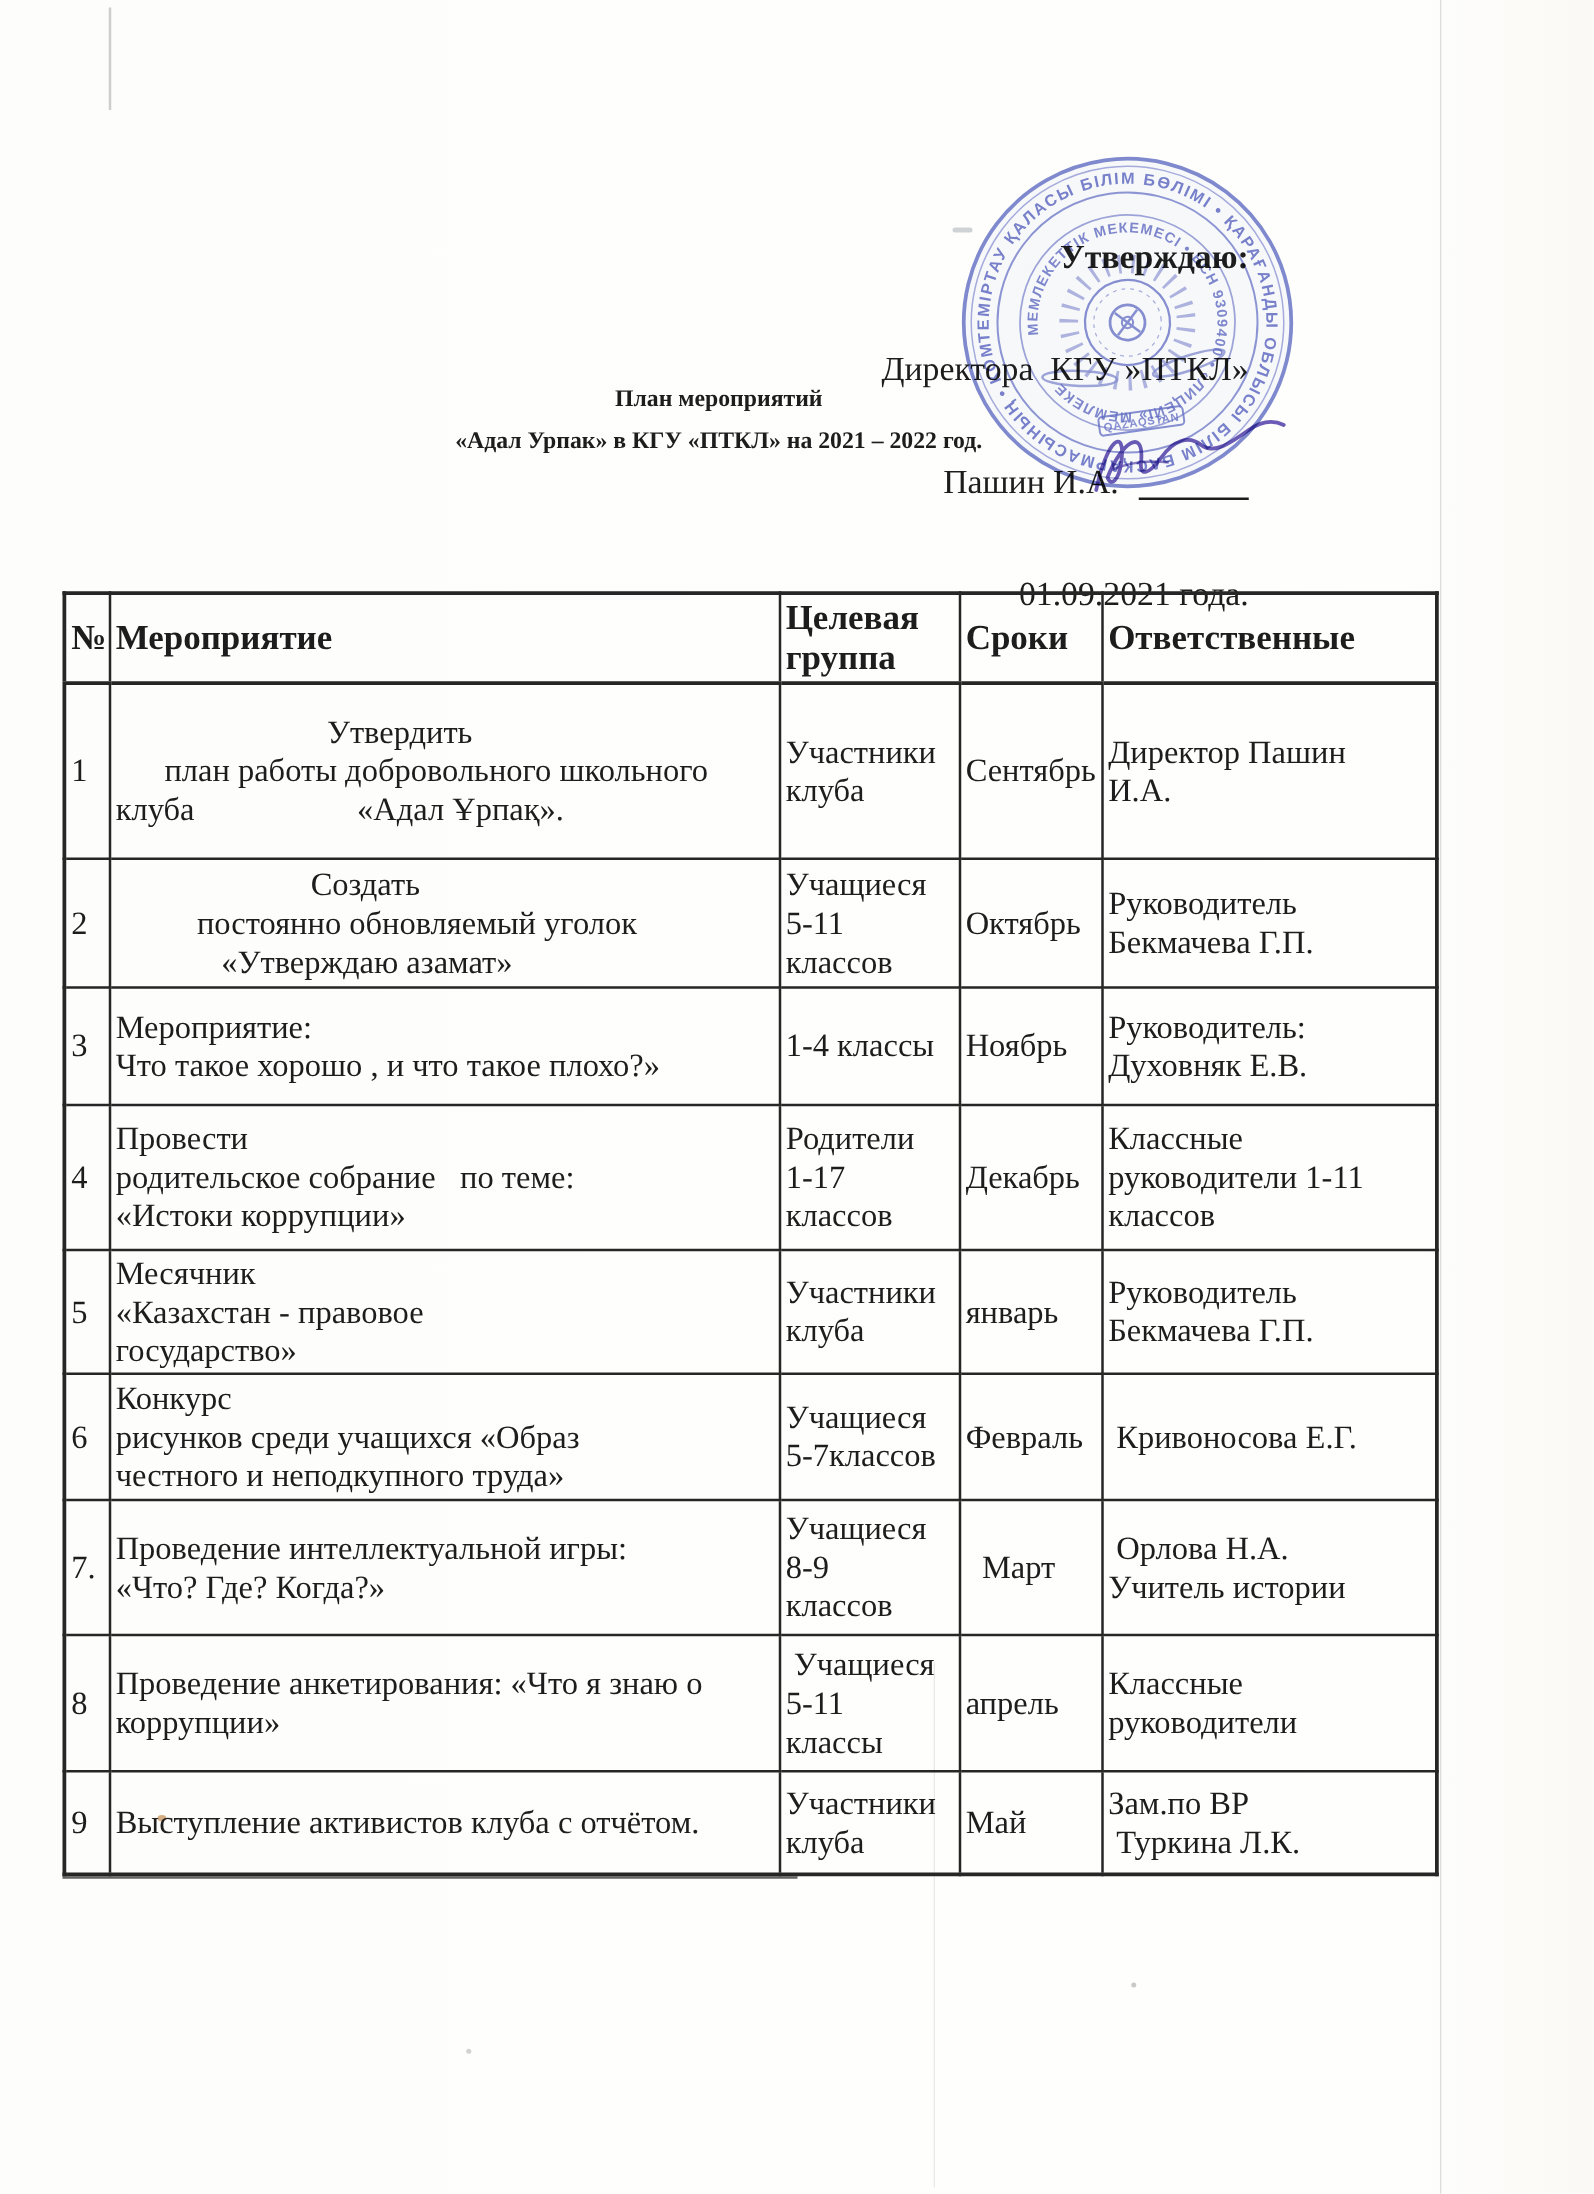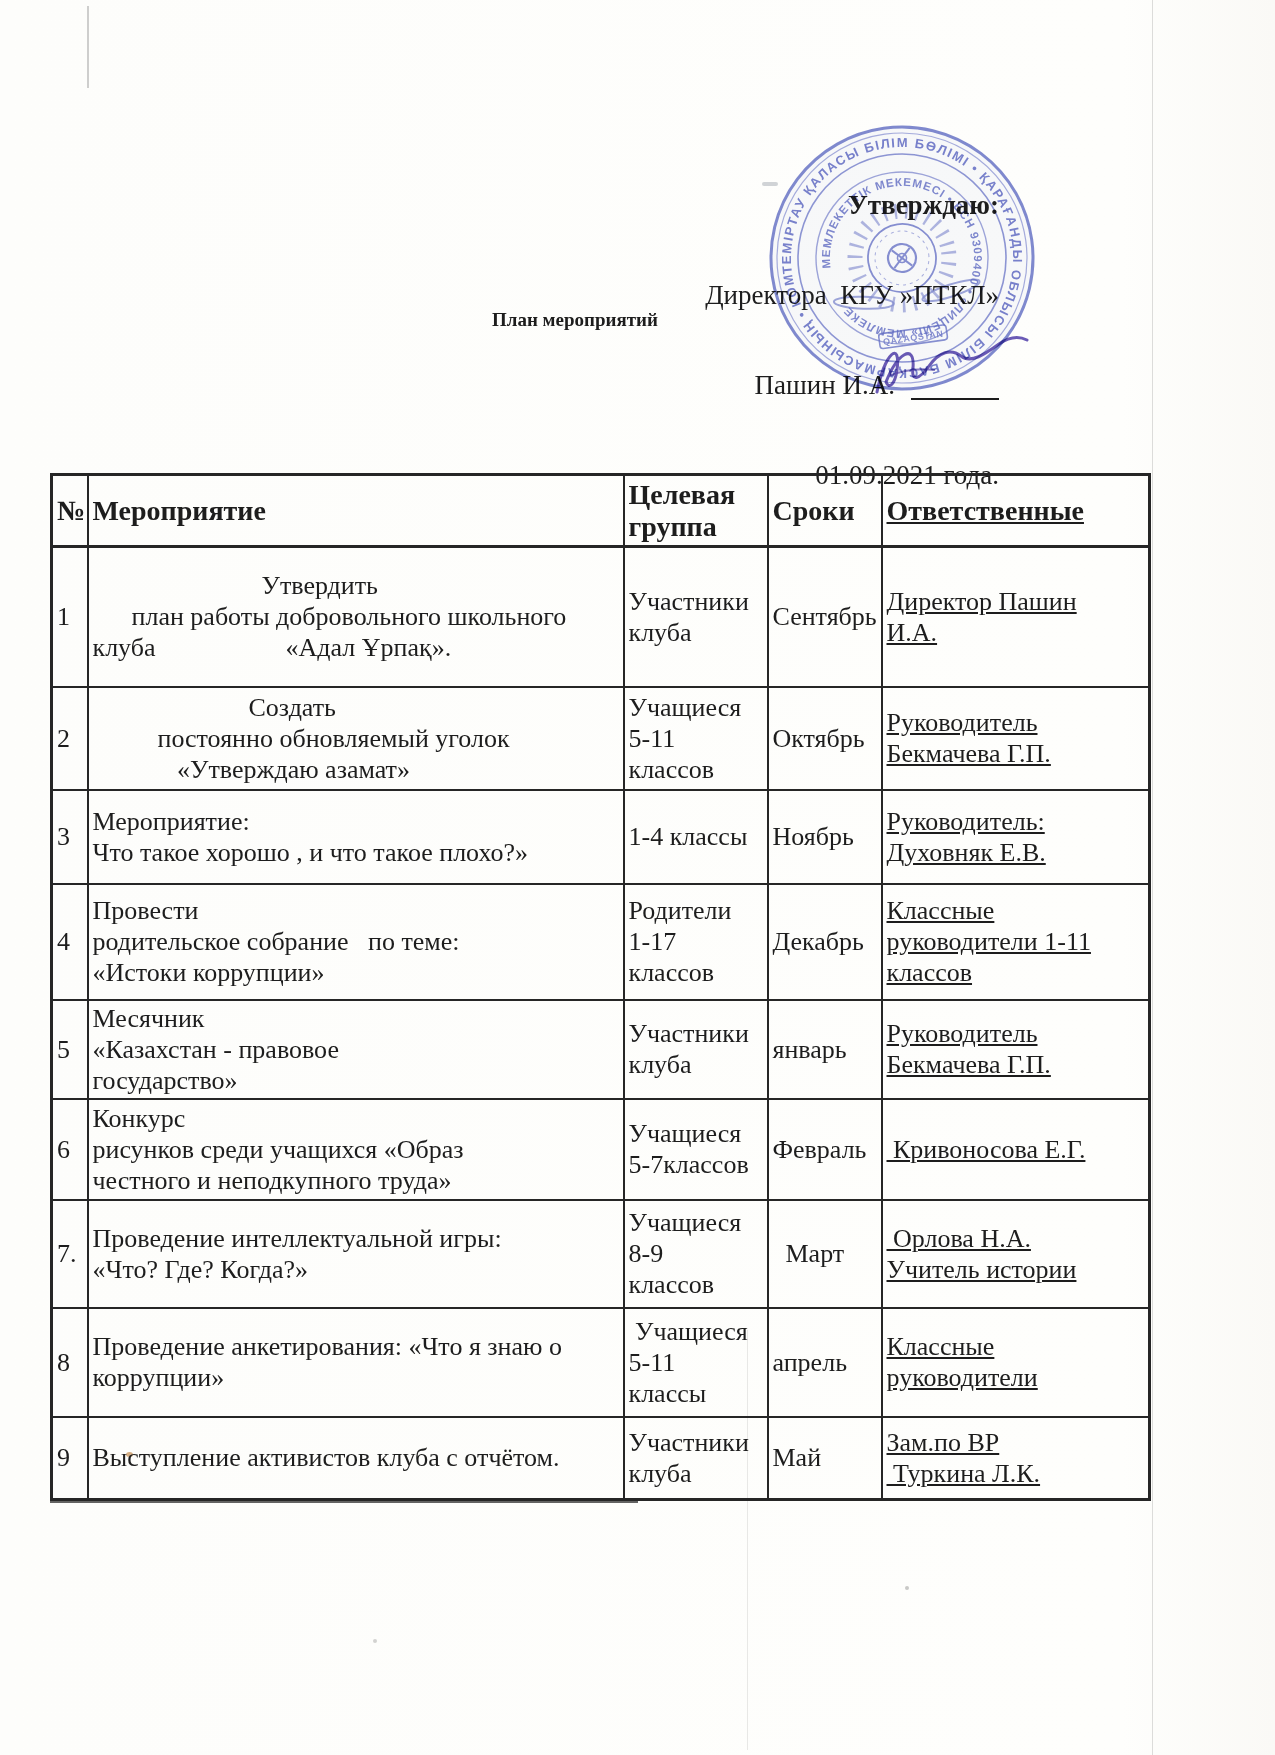--- a/index.html
+++ b/index.html
@@ -58,21 +58,21 @@
   }
   table.plan{border:3px solid #262626;}
   table.plan thead th{
     font-weight:bold;font-size:28px;line-height:32px;
     border-bottom:3px solid #262626;
     text-align:left;
   }
   .c-num{padding-left:3px;}
   .c-event{padding-left:6px;}
   .c-term{padding-left:5px;}
-  .c-resp{padding-left:6px;text-decoration:underline;}
+  .c-resp{padding-left:6px;}
 
   
   .art{position:absolute;pointer-events:none;}
   .a-edge-tl{left:87px;top:6px;width:2px;height:82px;background:#bdbdbd;opacity:.75;}
   .a-fold-r{left:1152px;top:0;width:1px;height:1755px;background:#dcdcda;}
   .a-crease{left:747px;top:1330px;width:1px;height:420px;background:#e8e8e6;}
   .a-smudge{left:762px;top:182px;width:16px;height:4px;background:#9aa0a8;opacity:.45;border-radius:2px;}
   .a-dline{left:50px;top:1501px;width:588px;height:2px;background:#3c3c3c;opacity:.8;}
   .a-speck1{left:126px;top:1452px;width:7px;height:5px;background:#c08240;border-radius:50%;opacity:.65;}
   .a-speck2{left:905px;top:1586px;width:4px;height:4px;background:#c9c9c7;border-radius:50%;}
@@ -132,20 +132,21 @@
       <span>Пашин И.А.</span><span class="sig-line"><svg class="sig-svg" width="175" height="78" viewBox="0 0 175 78">
             <path d="M 18 62 C 26 22, 42 10, 38 40 C 36 54 30 60 27 52 C 38 24 56 12 54 38 C 52 52 60 50 70 36 C 80 22 92 18 102 26 C 112 34 126 24 140 14 C 150 7 160 6 168 10" stroke="#5b49ae" stroke-width="3" fill="none" stroke-linecap="round" opacity="0.9"></path>
             <path d="M 30 46 C 44 40, 60 38, 76 40" stroke="#5b49ae" stroke-width="2" fill="none" opacity="0.7"></path>
           </svg></span>
     </div>
     <div>01.09.2021 года.</div>
   </div>
 
   <div class="title">
     <div>План мероприятий</div>
+    <div>«Адал Урпак» в КГУ «ПТКЛ» на 2021 – 2022 год.</div>
   </div>
 
   <table class="plan">
     <colgroup>
       <col style="width:36px">
         <col style="width:536px">
         <col style="width:144px">
         <col style="width:114px">
         <col style="width:268px">
     </colgroup>

